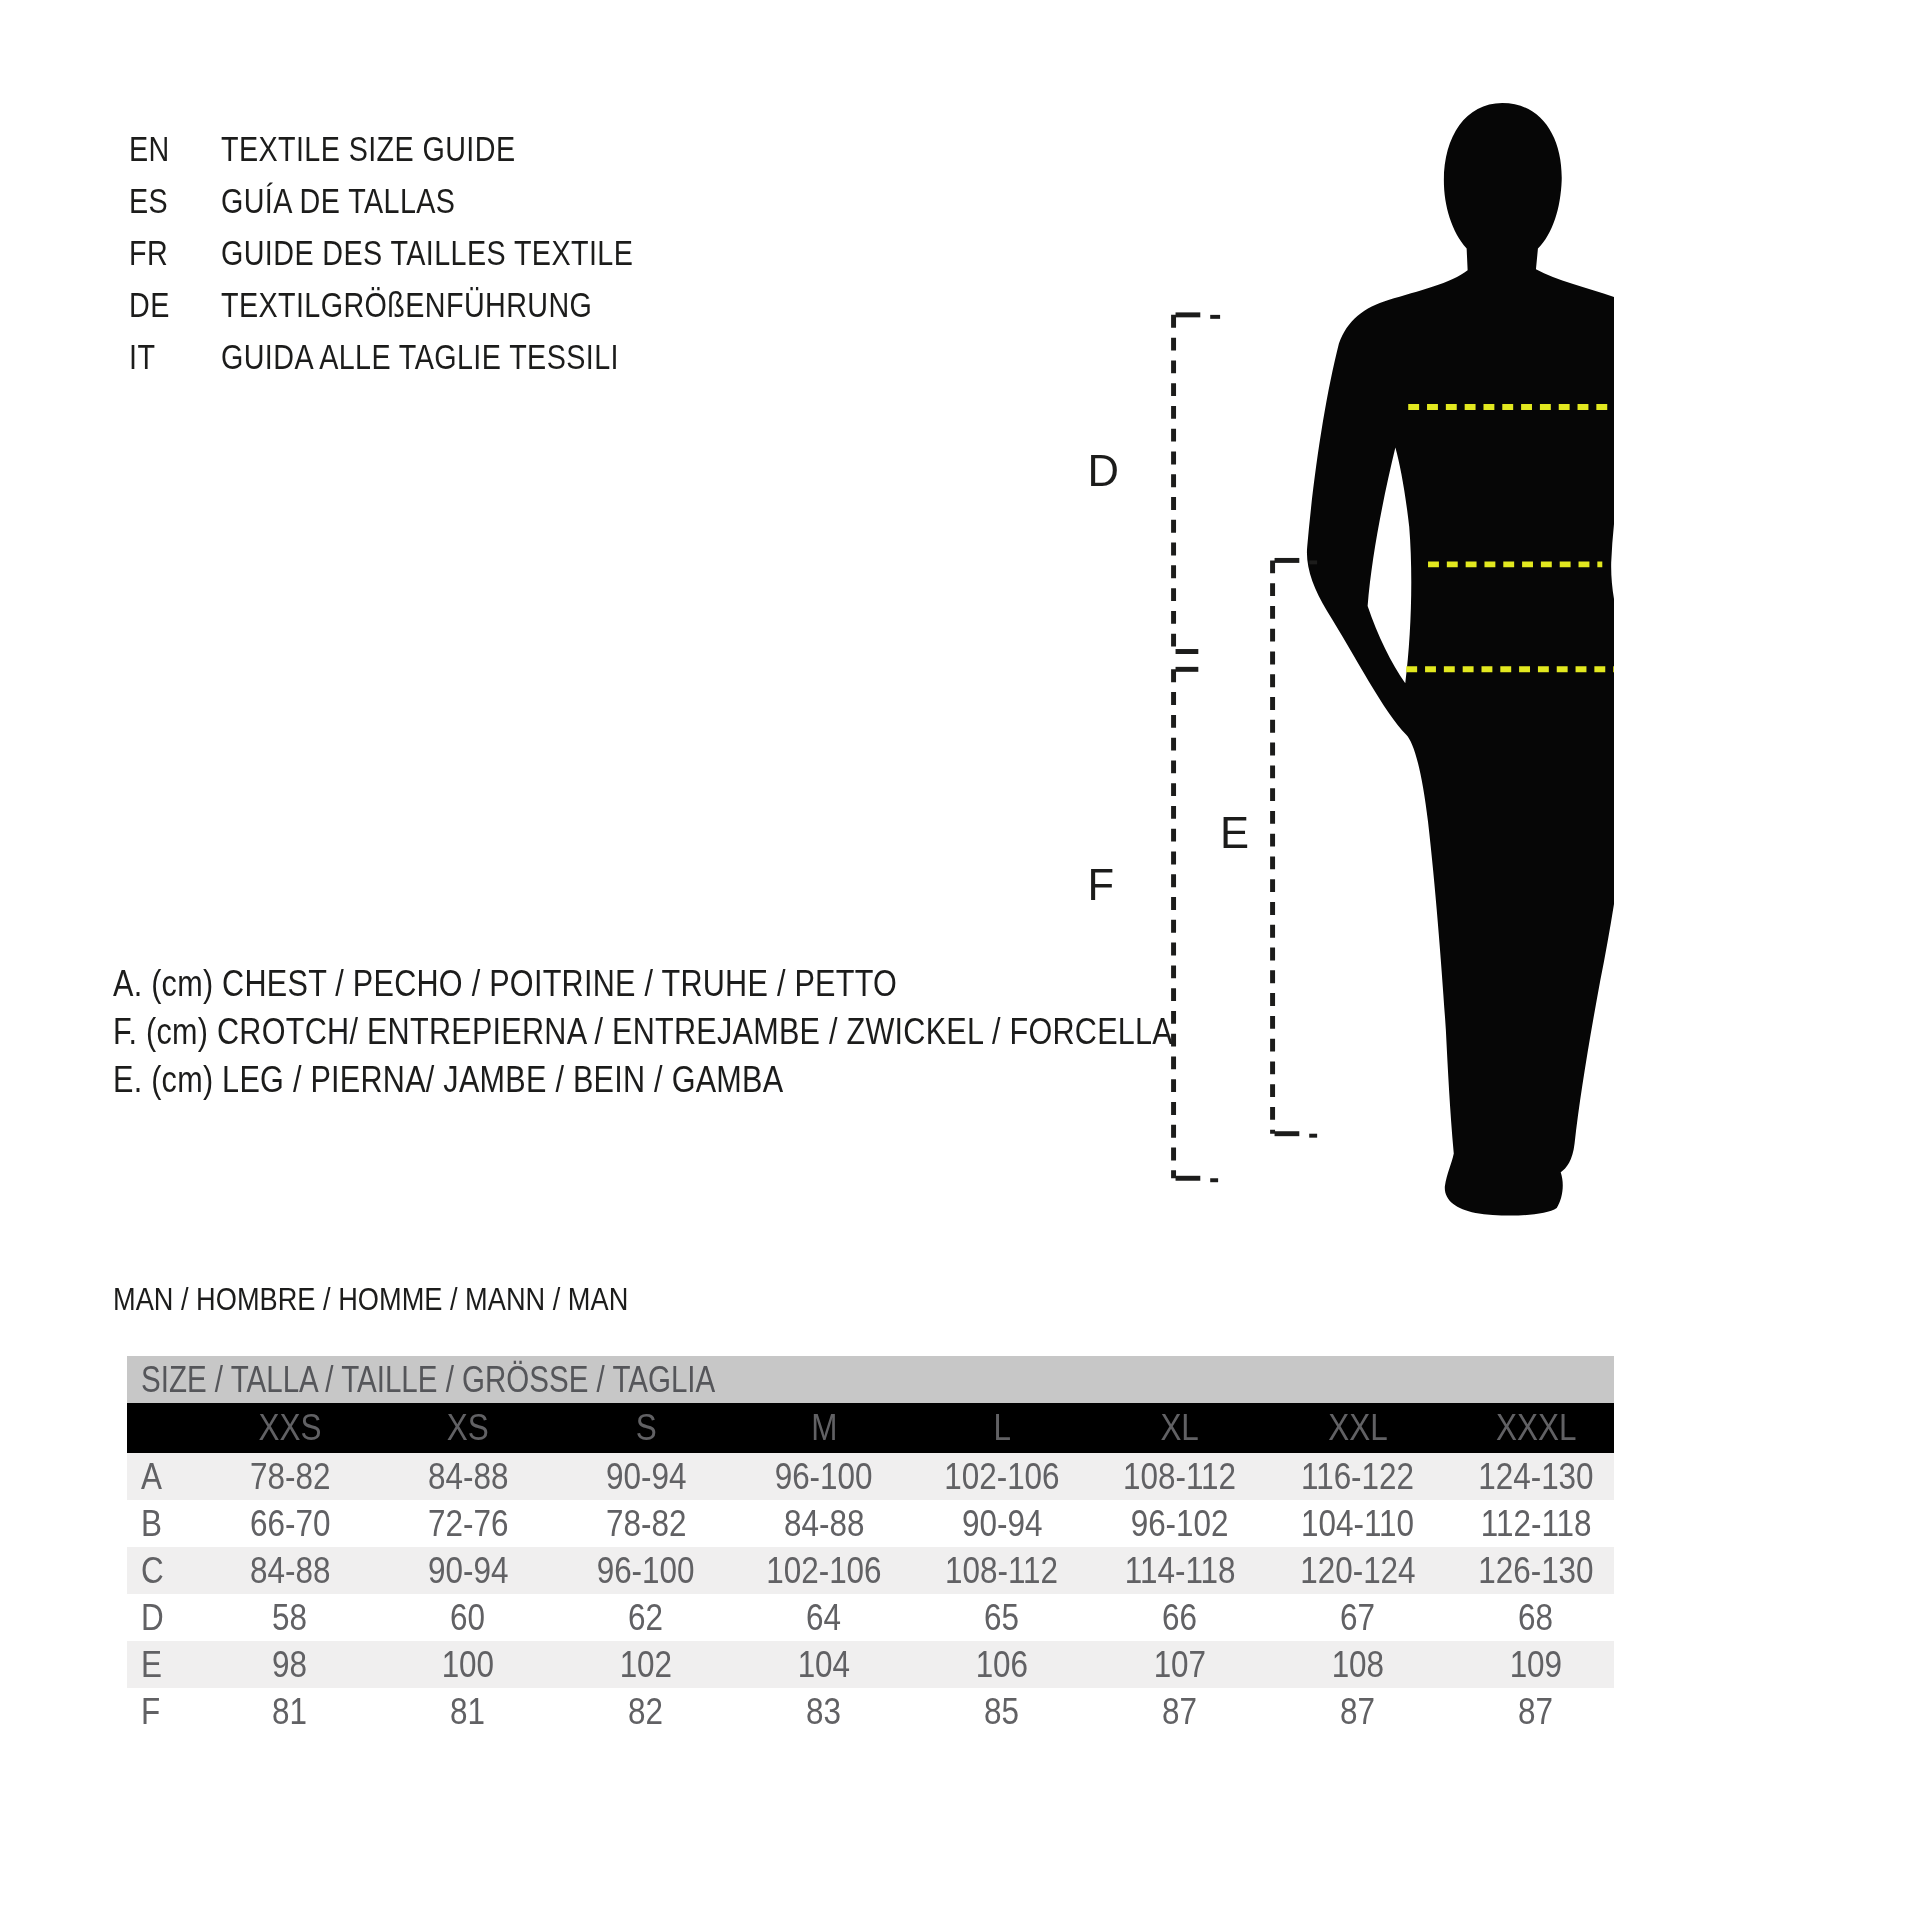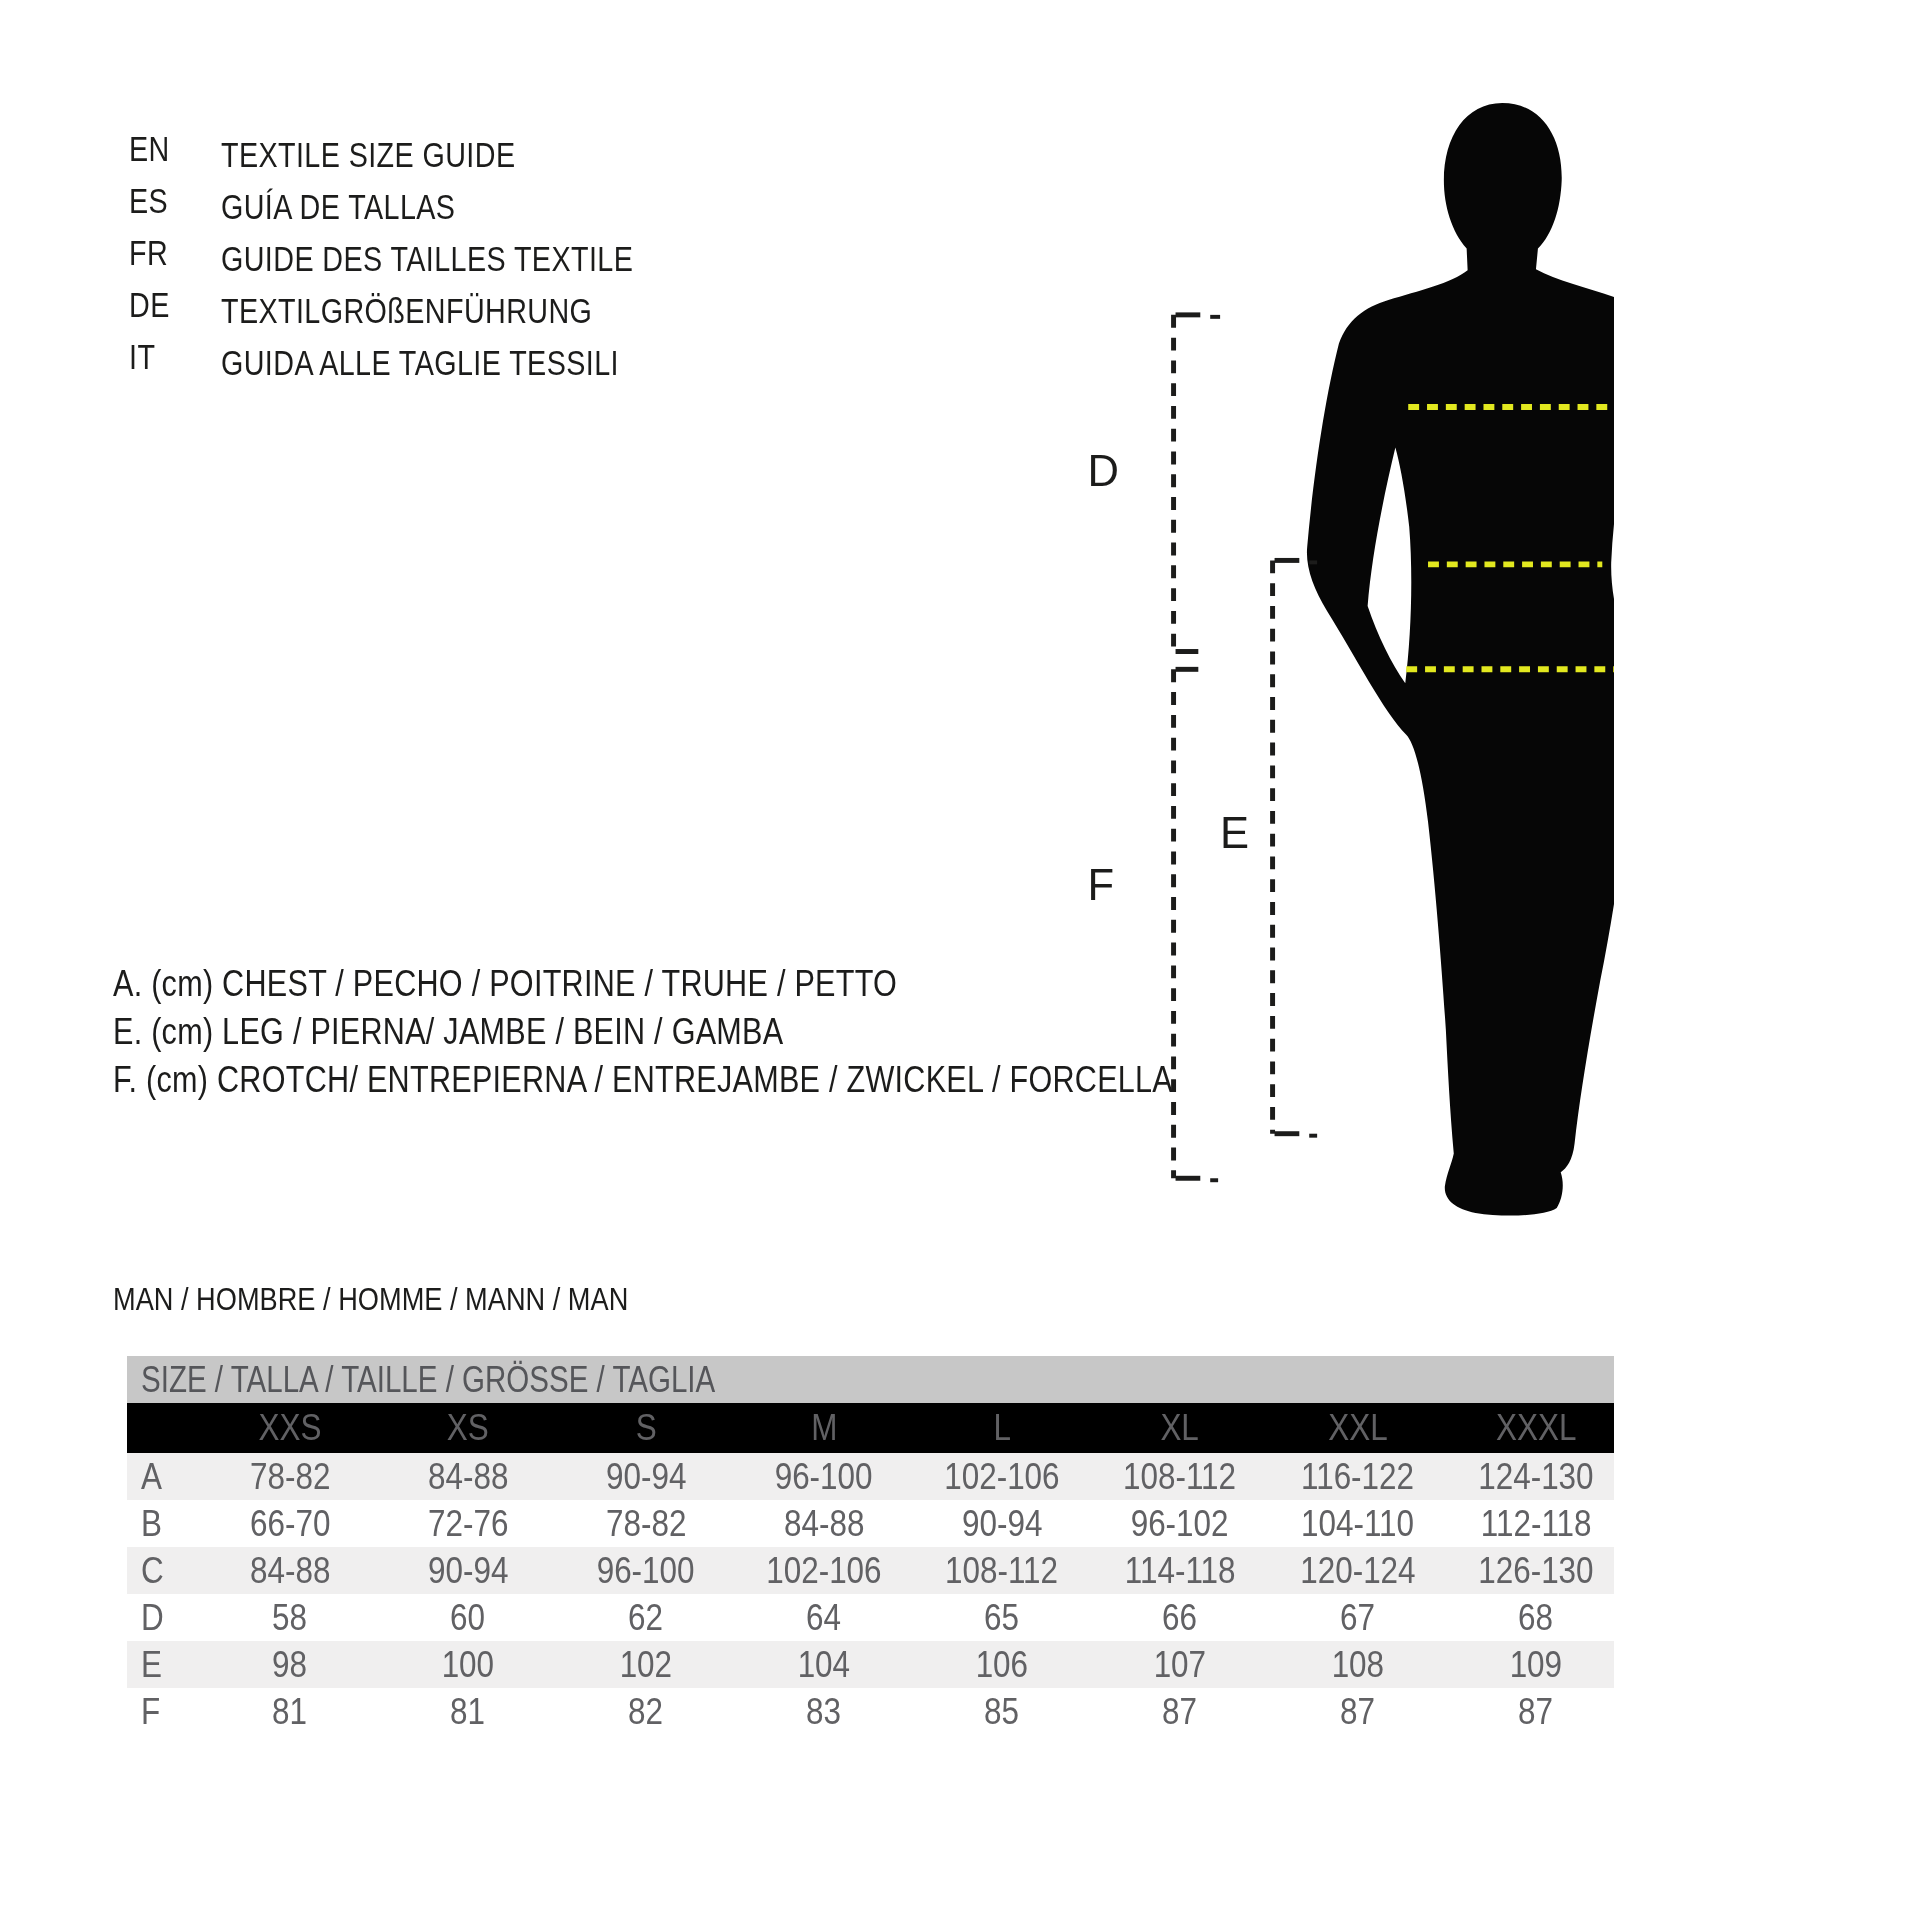--- a/index.html
+++ b/index.html
@@ -7,21 +7,21 @@
     position:relative;width:1614px;height:1927px;background:#fff;overflow:hidden;
     font-family:"Liberation Sans", sans-serif;color:#1c1c1b;
   }
   .cond{display:inline-block;transform:scaleX(.82);transform-origin:left center;white-space:nowrap;}
   .cond85{display:inline-block;transform:scaleX(.85);transform-origin:left center;white-space:nowrap;}
   .condc{display:inline-block;transform:scaleX(.85);transform-origin:center center;white-space:nowrap;}
 
   
   #lang-block{position:absolute;left:129px;top:123px;}
   .lang-row{position:relative;height:52px;display:flex;align-items:center;font-size:35px;letter-spacing:0.5px;}
-  .lang-title{position:absolute;left:92px;top:0;height:52px;display:flex;align-items:flex-end;}
+  .lang-title{position:absolute;left:92px;top:0;height:52px;display:flex;align-items:center;}
 
   
   #meas-block{position:absolute;left:113px;top:960px;}
   .meas-row{height:48px;display:flex;align-items:center;font-size:36px;letter-spacing:0.3px;text-align:right;}
 
   
   #gender-line{position:absolute;left:113px;top:1275px;height:48px;display:flex;align-items:center;font-size:32px;}
 
   
   #size-table{position:absolute;left:127px;top:1356px;width:1673px;}
@@ -73,24 +73,24 @@
           <span class="cond">GUIDA ALLE TAGLIE TESSILI</span>
         </span>
     </div>
   </div>
 
   <div id="meas-block">
     <div class="meas-row">
         <span class="cond85">A. (cm) CHEST / PECHO / POITRINE / TRUHE / PETTO</span>
       </div>
     <div class="meas-row">
-        <span class="cond85">E. (cm) LEG / PIERNA/ JAMBE / BEIN / GAMBA</span>
+        <span class="cond85">F. (cm) CROTCH/ ENTREPIERNA / ENTREJAMBE / ZWICKEL / FORCELLA</span>
       </div>
     <div class="meas-row">
-        <span class="cond85">F. (cm) CROTCH/ ENTREPIERNA / ENTREJAMBE / ZWICKEL / FORCELLA</span>
+        <span class="cond85">E. (cm) LEG / PIERNA/ JAMBE / BEIN / GAMBA</span>
       </div>
   </div>
 
   <div id="gender-line">
     <span class="cond85">MAN / HOMBRE / HOMME / MANN / MAN</span>
   </div>
 
   <svg id="figure-svg" width="802" height="1228" viewBox="1040 90 810 1240" xmlns="http://www.w3.org/2000/svg">
 
     <path fill="#060606" fill-rule="evenodd" d="

